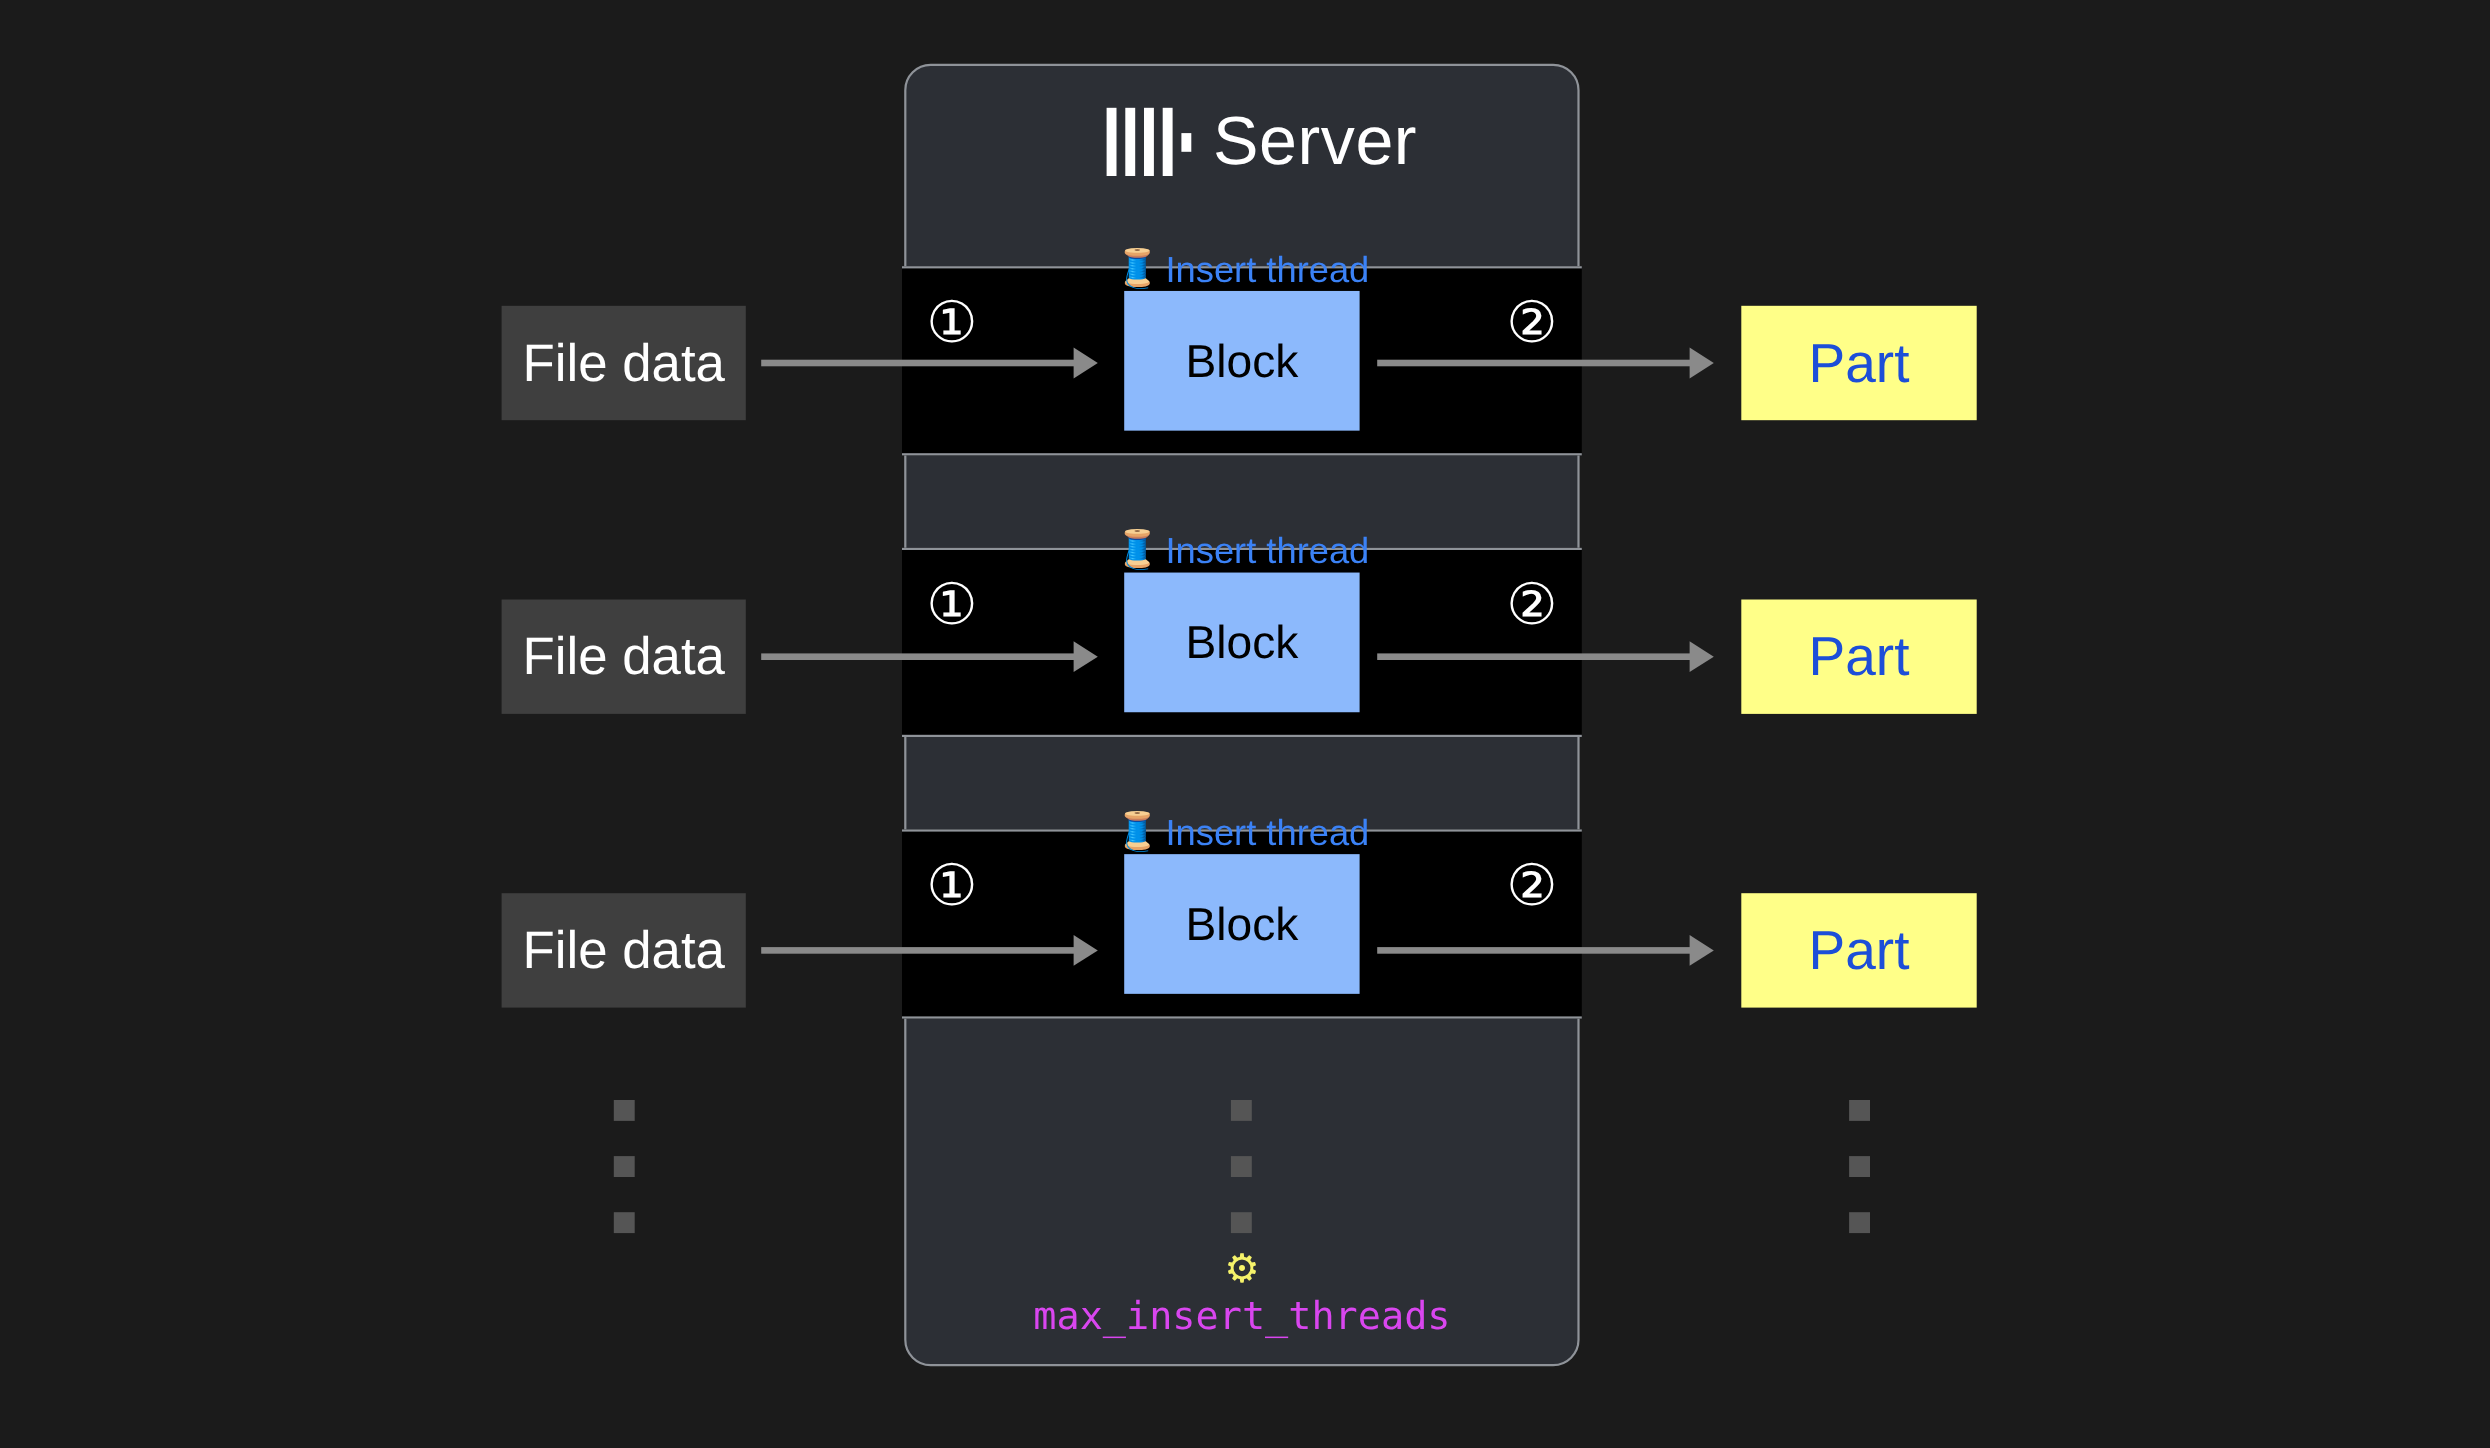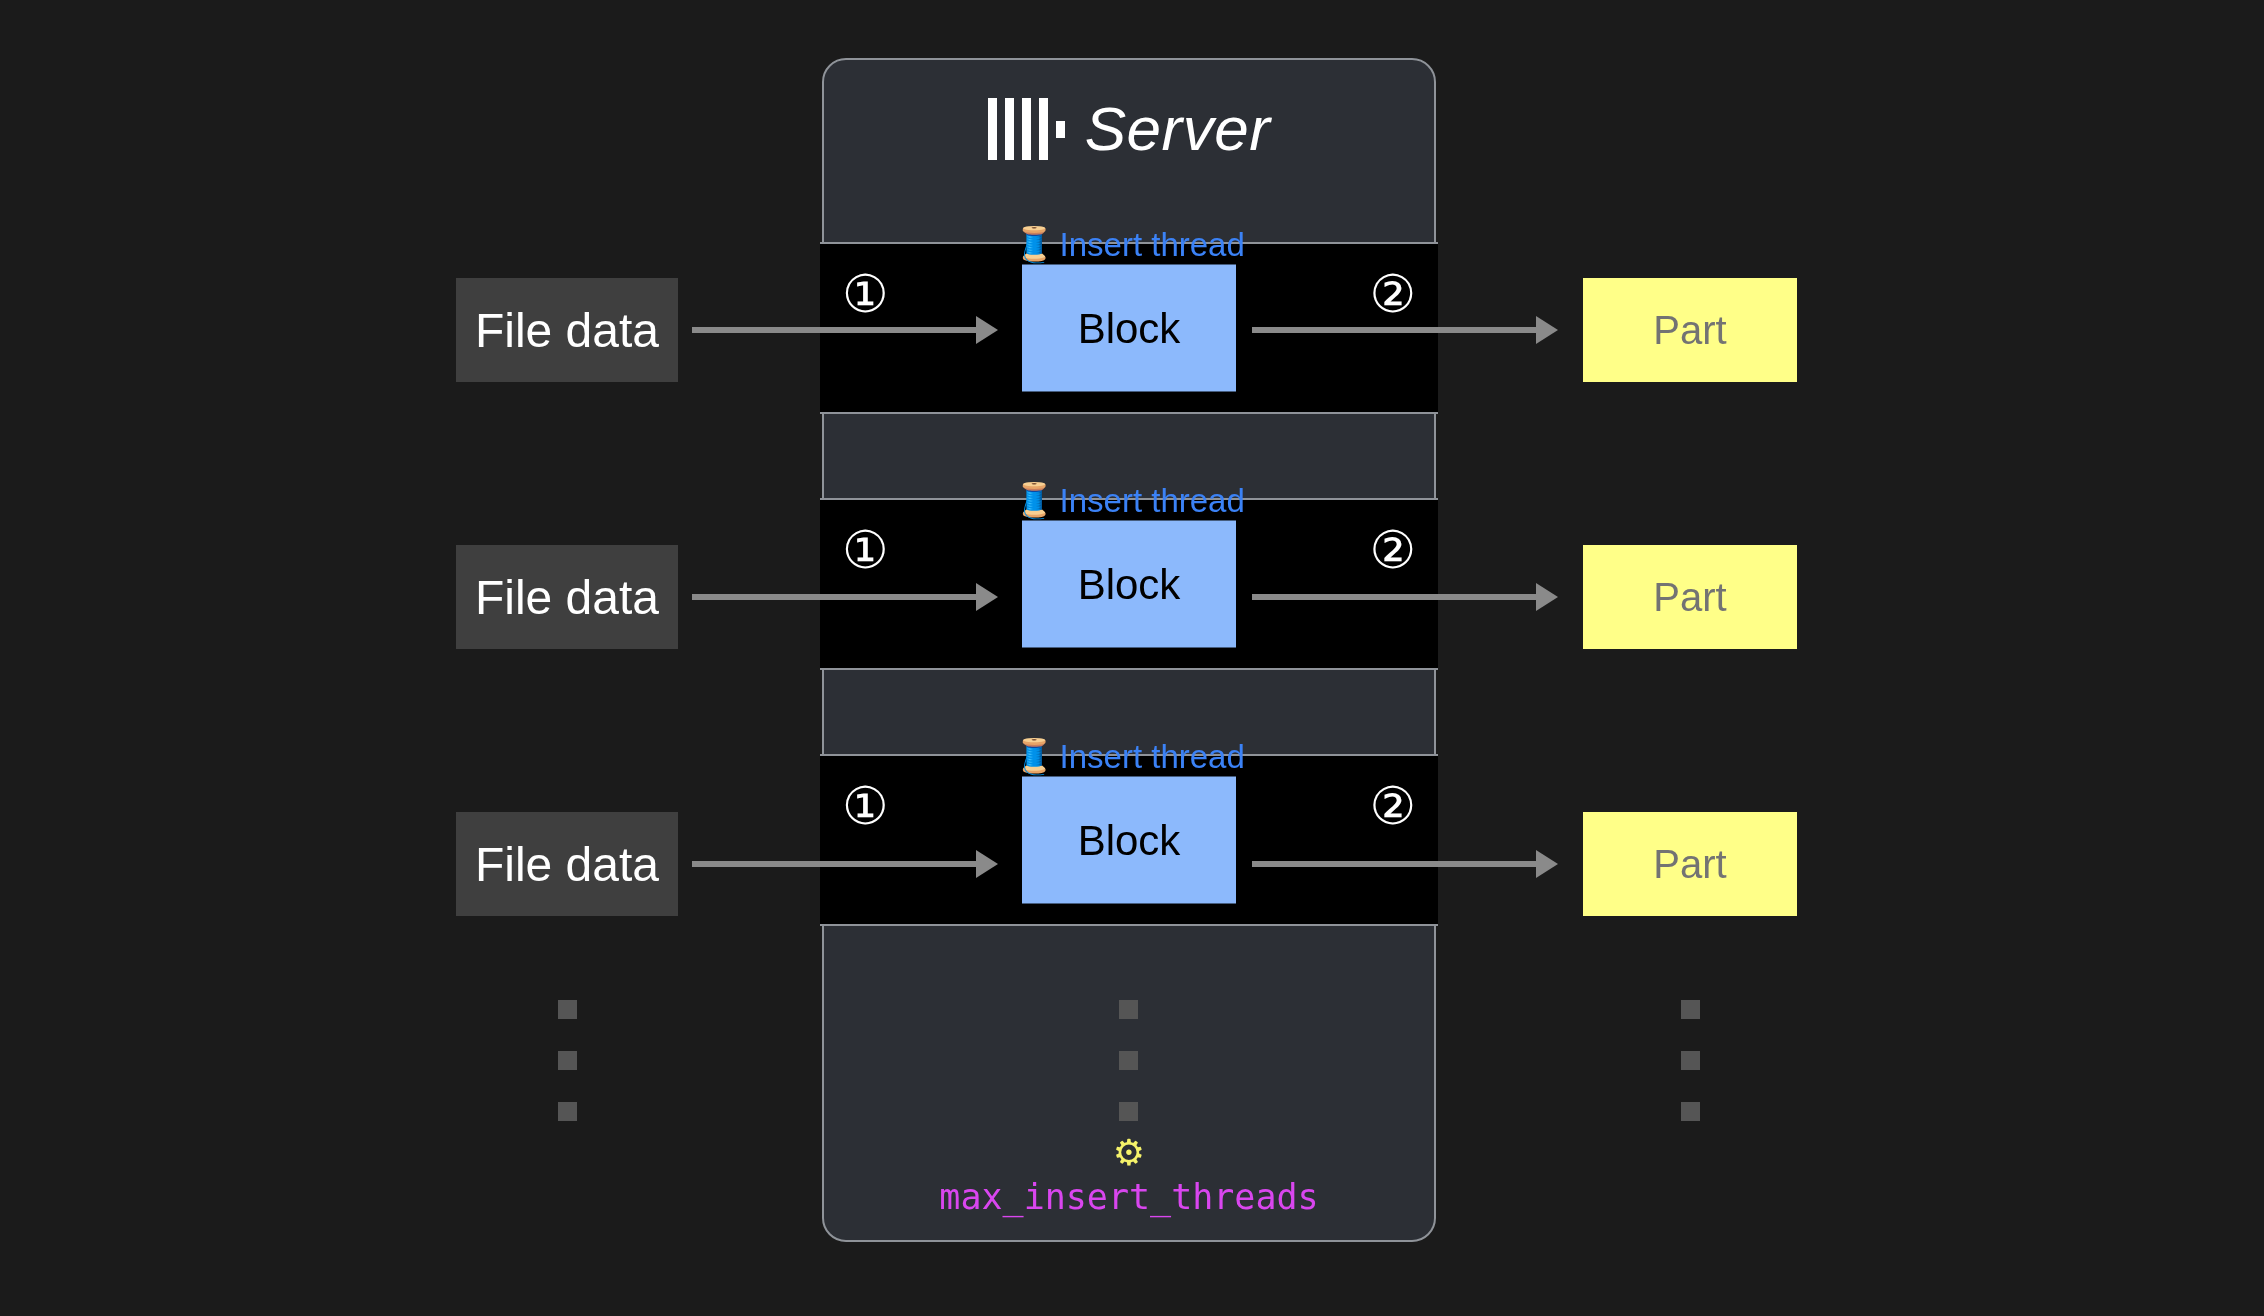--- a/index.html
+++ b/index.html
@@ -24,28 +24,27 @@
     width: 614px;
     height: 1184px;
     background: #2c2f35;
     border: 2px solid #8f9399;
     border-radius: 24px;
     box-sizing: border-box;
   }
 
   .server-title {
     position: absolute;
-    left: 0;
+    left: 18px;
     top: 38px;
     width: 100%;
     display: flex;
     align-items: center;
     justify-content: center;
     gap: 20px;
-    font-style: italic;
   }
   .ch-logo {
     display: flex;
     align-items: flex-end;
     height: 62px;
     gap: 8px;
   }
   .ch-logo .bar {
     width: 9px;
     height: 62px;
@@ -149,22 +148,22 @@
     position: absolute;
     left: 1583px;
     width: 214px;
     height: 104px;
     background: #ffff88;
     display: flex;
     align-items: center;
     justify-content: center;
   }
   .part-box span {
-    font-size: 40px;
-    color: #737373;
+    font-size: 50px;
+    color: #1d4ed8;
   }
 
   .row-1 { top: 278px; }
   .row-2 { top: 545px; }
   .row-3 { top: 812px; }
 
   
   .arrow {
     position: absolute;
     height: 6px;

